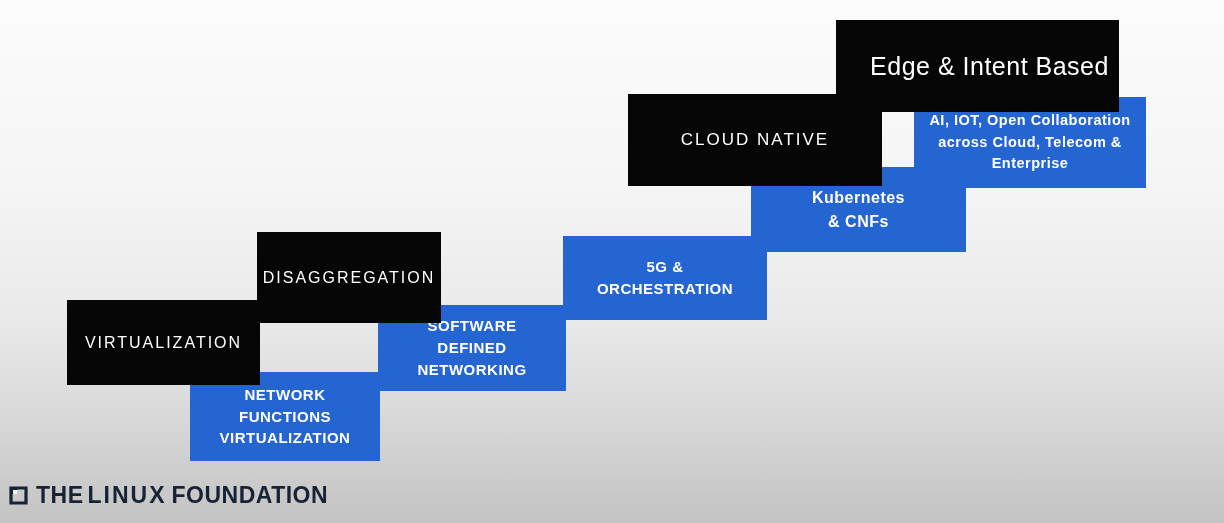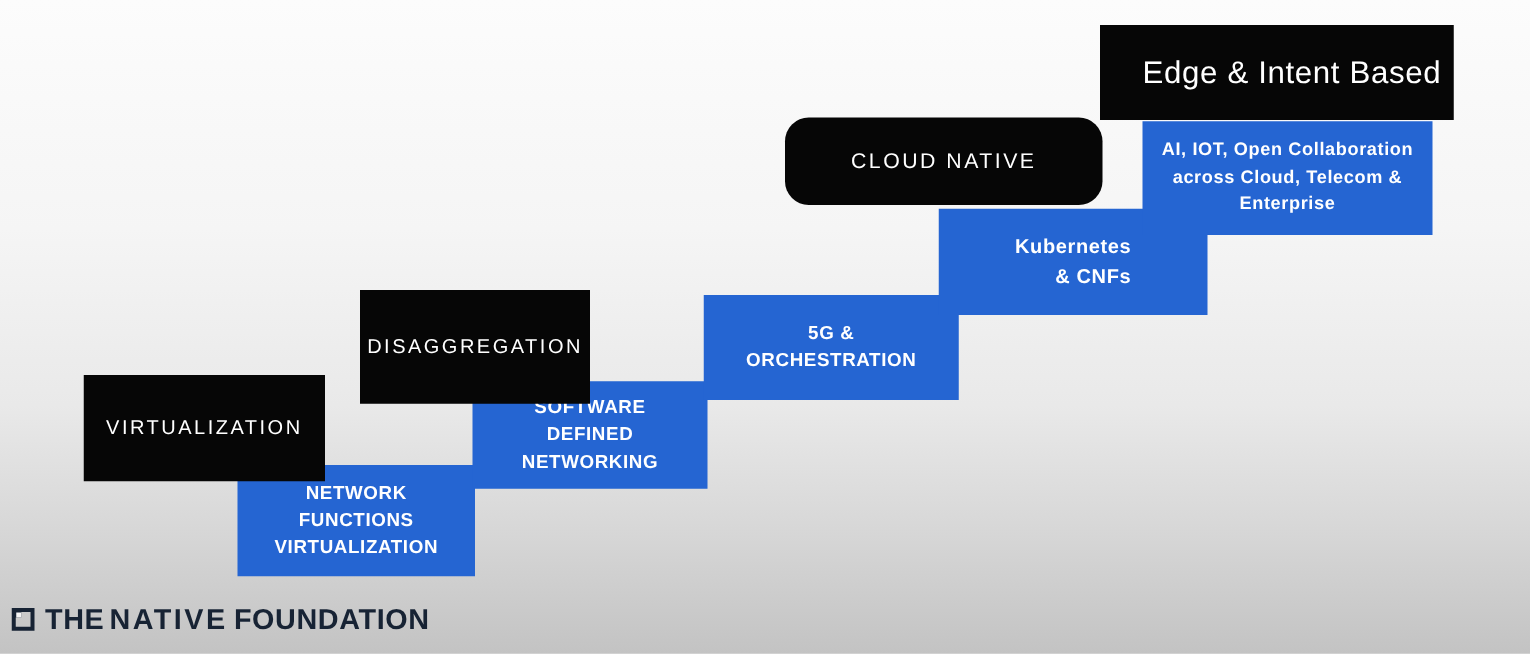--- a/index.html
+++ b/index.html
@@ -35,33 +35,33 @@
     font-size: 15px;
     font-weight: 600;
     letter-spacing: 0.5px;
     line-height: 1.45;
     white-space: pre-line;
     padding: 0 8px;
   }
 
   
   #blk-virtualization { left:  67px; top: 300px; width: 193px; height:  85px; }
-  #blk-disaggregation { left: 257px; top: 232px; width: 184px; height:  91px; margin-left: 31px; }
+  #blk-disaggregation { left: 257px; top: 232px; width: 184px; height:  91px; }
   #blk-automation     { left: 440px; top: 164px; width: 191px; height:  91px; }
-  #blk-cloud-native   { left: 628px; top:  94px; width: 254px; height:  70px; border-radius: 19px; }
-  #blk-edge           { left: 880px; top:  20px; width: 283px; height:  76px; padding-left: 24px; }
+  #blk-cloud-native   { left: 628px; top:  94px; width: 254px; height:  92px; }
+  #blk-edge           { left: 836px; top:  20px; width: 283px; height:  92px; padding-left: 24px; }
 
   #blk-cloud-native .lbl { font-size: 17px; }
   #blk-edge .lbl { font-size: 25px; letter-spacing: 0.5px; }
 
   
   #blu-nfv        { left: 190px; top: 372px; width: 190px; height: 89px; }
   #blu-sdn        { left: 378px; top: 305px; width: 188px; height: 86px; }
   #blu-5g         { left: 563px; top: 236px; width: 204px; height: 84px; }
-  #blu-kubernetes { left: 751px; top: 167px; width: 215px; height: 85px; text-align: right; }
+  #blu-kubernetes { left: 751px; top: 167px; width: 215px; height: 85px; }
   #blu-ai         { left: 914px; top:  97px; width: 232px; height: 91px; }
 
   #blu-kubernetes .lbl { font-size: 16px; }
   #blu-ai .lbl { font-size: 14.5px; line-height: 1.5; }
 
   
   .footer {
     position: absolute;
     left: 8px;
     bottom: 14px;
@@ -124,18 +124,18 @@
   <div class="footer">
     <span class="lf-mark">
       <svg width="21" height="21" viewBox="0 0 21 21" aria-hidden="true">
         <path d="M3 3 H18 V18 H3 Z" fill="none" stroke="#172334" stroke-width="3.2"></path>
         <rect x="3" y="3" width="6" height="6" fill="#172334"></rect>
         <rect x="5" y="5" width="4" height="4" fill="#f5f5f5"></rect>
       </svg>
     </span>
     <span class="lf-text">
       <span class="lf-the">THE</span>
-      <span class="lf-linux">NATIVE</span>
+      <span class="lf-linux">LINUX</span>
       <span class="lf-foundation">FOUNDATION</span>
     </span>
   </div>
 
 </div>
 
 </body></html>

